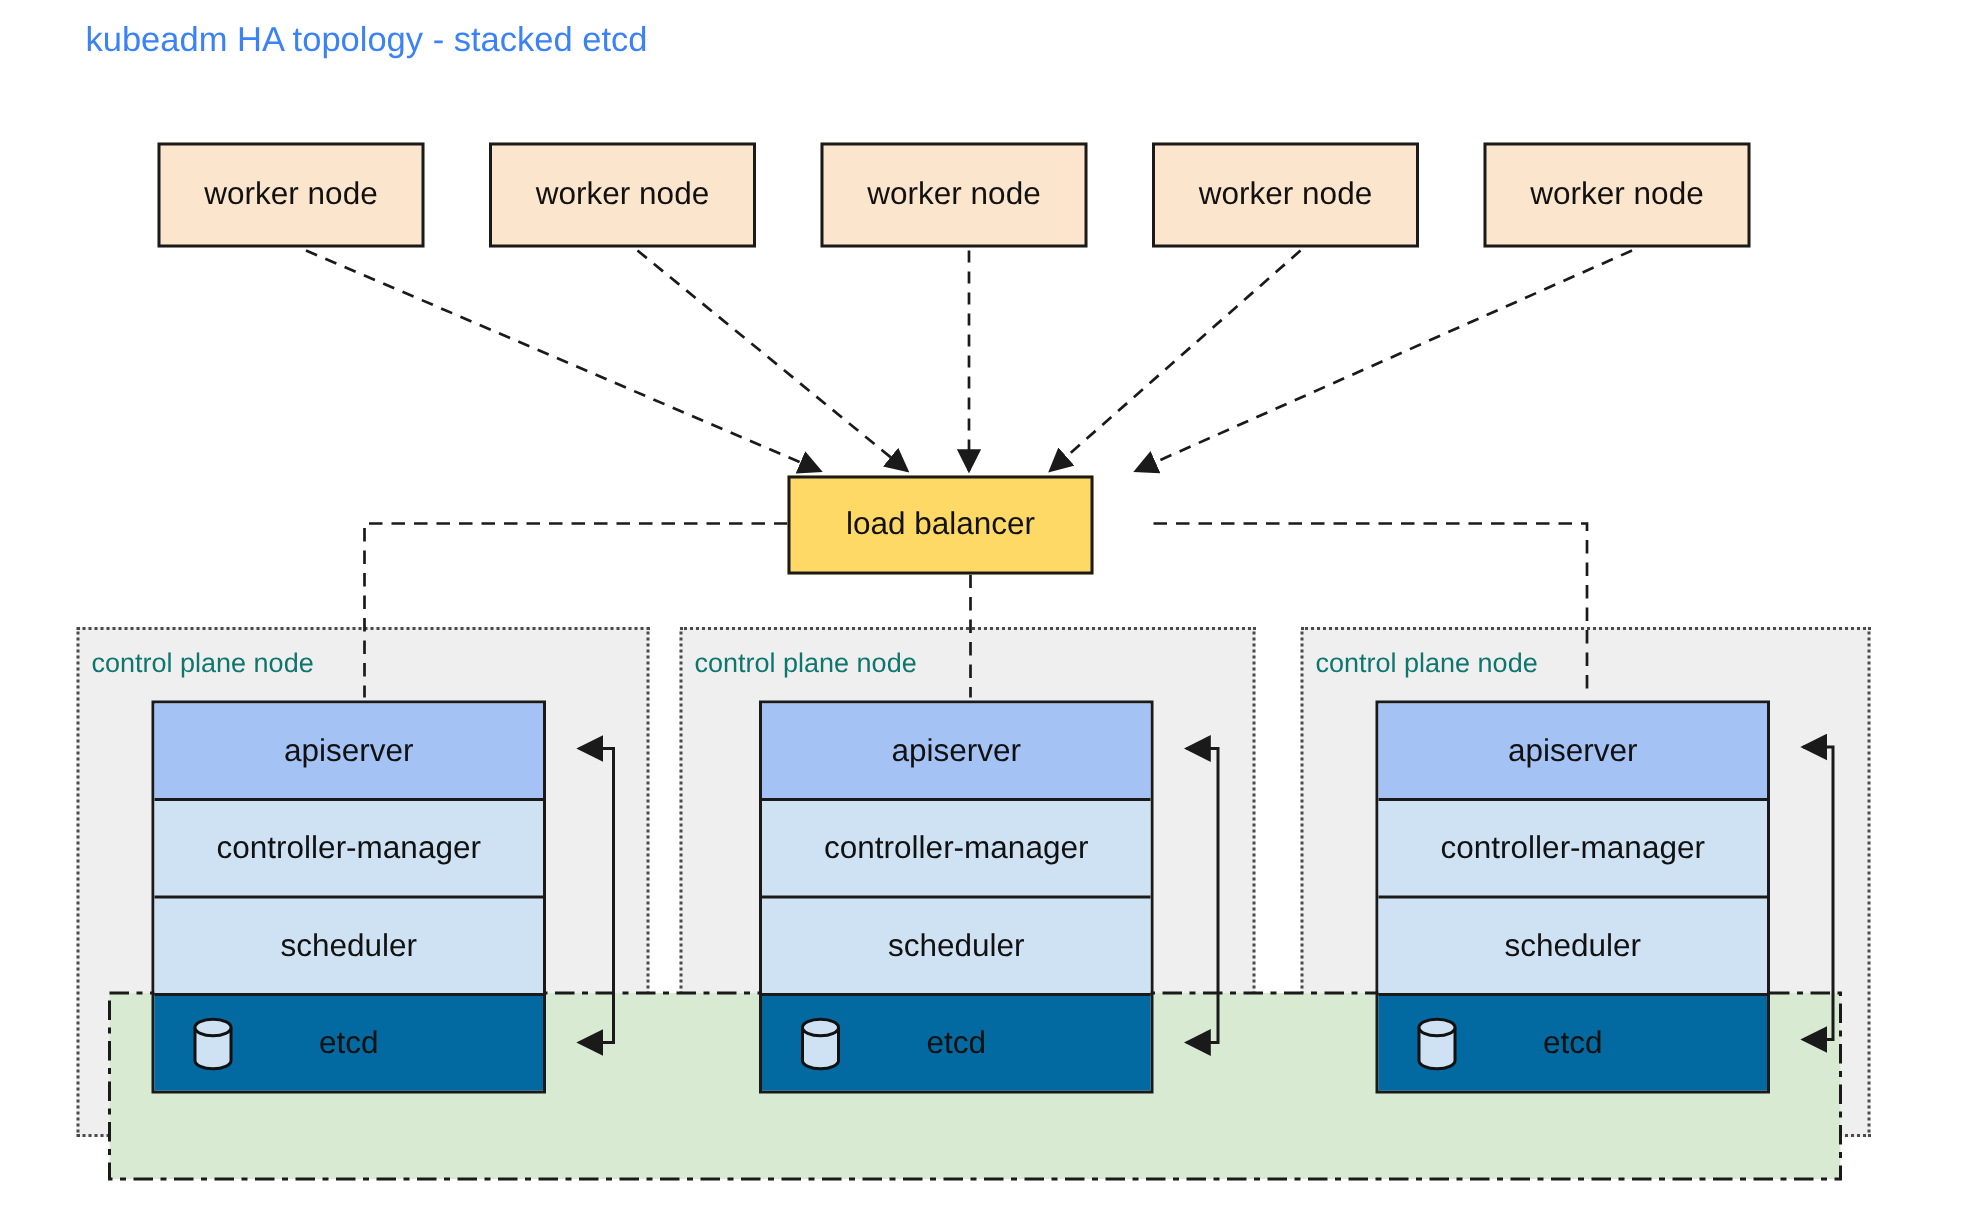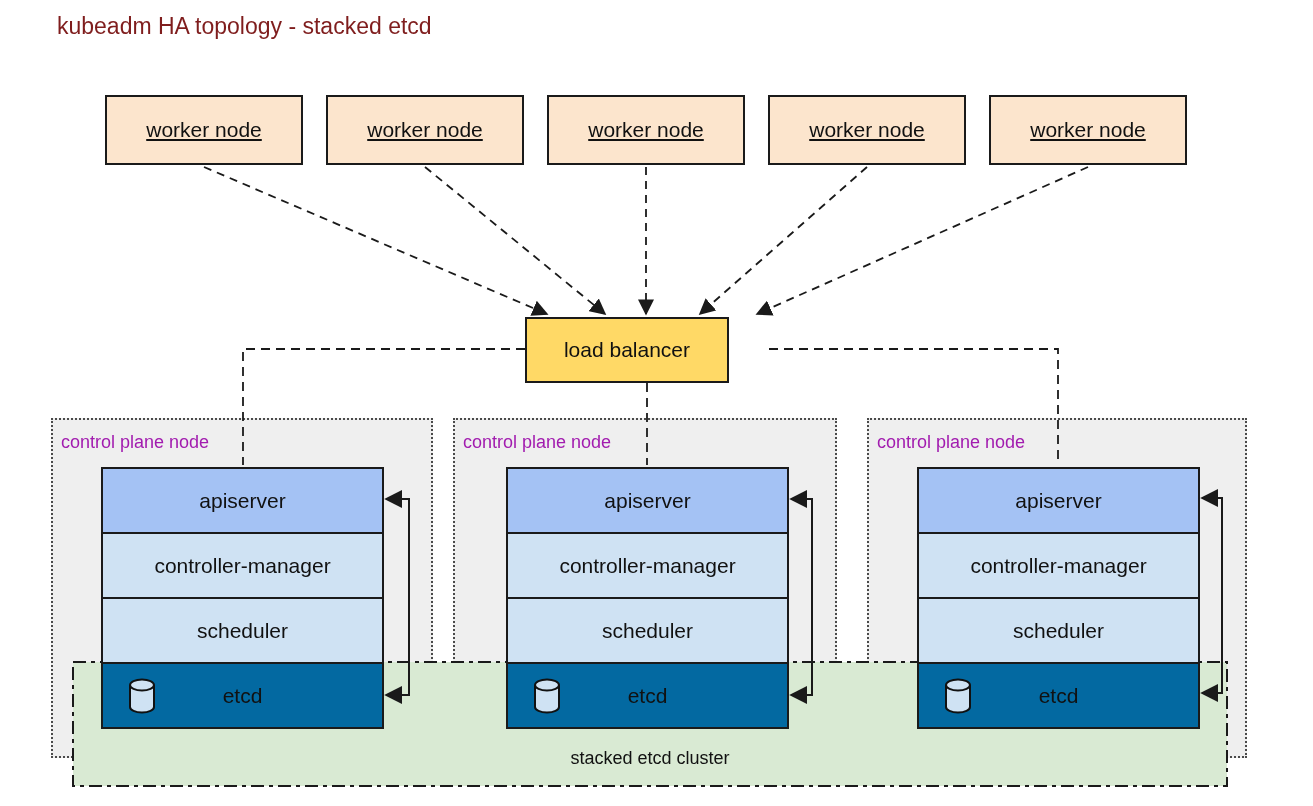--- a/index.html
+++ b/index.html
@@ -1,34 +1,34 @@
 <!DOCTYPE html>
 <html><head>
 <meta charset="utf-8">
 <style>
   html,body{margin:0;padding:0;background:#ffffff;}
   #canvas{
     position:relative;width:1313px;height:806px;background:#ffffff;overflow:hidden;
     font-family:"Liberation Sans","DejaVu Sans",sans-serif;color:#111;
   }
   .abs{position:absolute;}
-  #title{left:57px;top:13px;font-size:23px;color:#7f1d1d;z-index:3;}
+  #title{left:57px;top:13px;font-size:23px;color:#3b82f6;z-index:3;}
   .node-box{
     box-sizing:border-box;border:2px solid #1a1a1a;display:flex;align-items:center;justify-content:center;
     font-size:21px;z-index:3;
   }
-  .worker{top:95px;width:198px;height:70px;background:#fce5cd;text-decoration:underline;}
+  .worker{top:95px;width:178px;height:70px;background:#fce5cd;}
   #lb{left:525px;top:317px;width:204px;height:66px;background:#ffd966;}
   .cp-node{
     box-sizing:border-box;top:418px;height:340px;background:#efefef;
     border:2px dotted #4a4a4a;z-index:1;
   }
-  .cp-label{position:absolute;left:8px;top:12px;font-size:18px;color:#a21caf;text-align:right;}
+  .cp-label{position:absolute;left:8px;top:12px;font-size:18px;color:#0f766e;text-align:right;}
   .stack{
-    box-sizing:border-box;top:467px;width:283px;height:262px;border:2px solid #1a1a1a;z-index:3;
+    box-sizing:border-box;top:467px;width:263px;height:262px;border:2px solid #1a1a1a;z-index:3;
   }
   .row{
     position:relative;box-sizing:border-box;height:63px;display:flex;align-items:center;justify-content:center;
     font-size:21px;
   }
   .row + .row{border-top:2px solid #1a1a1a;height:65px;}
   .row-apiserver{background:#a4c2f4;}
   .row-light{background:#cfe2f3;}
   .row-etcd{background:#0369a1;}
   .cyl{position:absolute;left:24px;top:50%;transform:translateY(-50%);}
@@ -153,16 +153,15 @@
       <span>etcd</span>
     </div>
   </div>
 
   <svg id="svg-over" class="layer">
     <path d="M386,499 L409,499 L409,695 L386,695" fill="none" stroke="#1a1a1a" stroke-width="2" marker-start="url(#arrow)" marker-end="url(#arrow)"></path>
     <path d="M791,499 L812,499 L812,695 L791,695" fill="none" stroke="#1a1a1a" stroke-width="2" marker-start="url(#arrow)" marker-end="url(#arrow)"></path>
     <path d="M1202,498 L1222,498 L1222,693 L1202,693" fill="none" stroke="#1a1a1a" stroke-width="2" marker-start="url(#arrow)" marker-end="url(#arrow)"></path>
   </svg>
 
-  <div id="cluster-label" class="abs">stacked etcd cluster</div>
 
 
 </div>
 
 </body></html>

